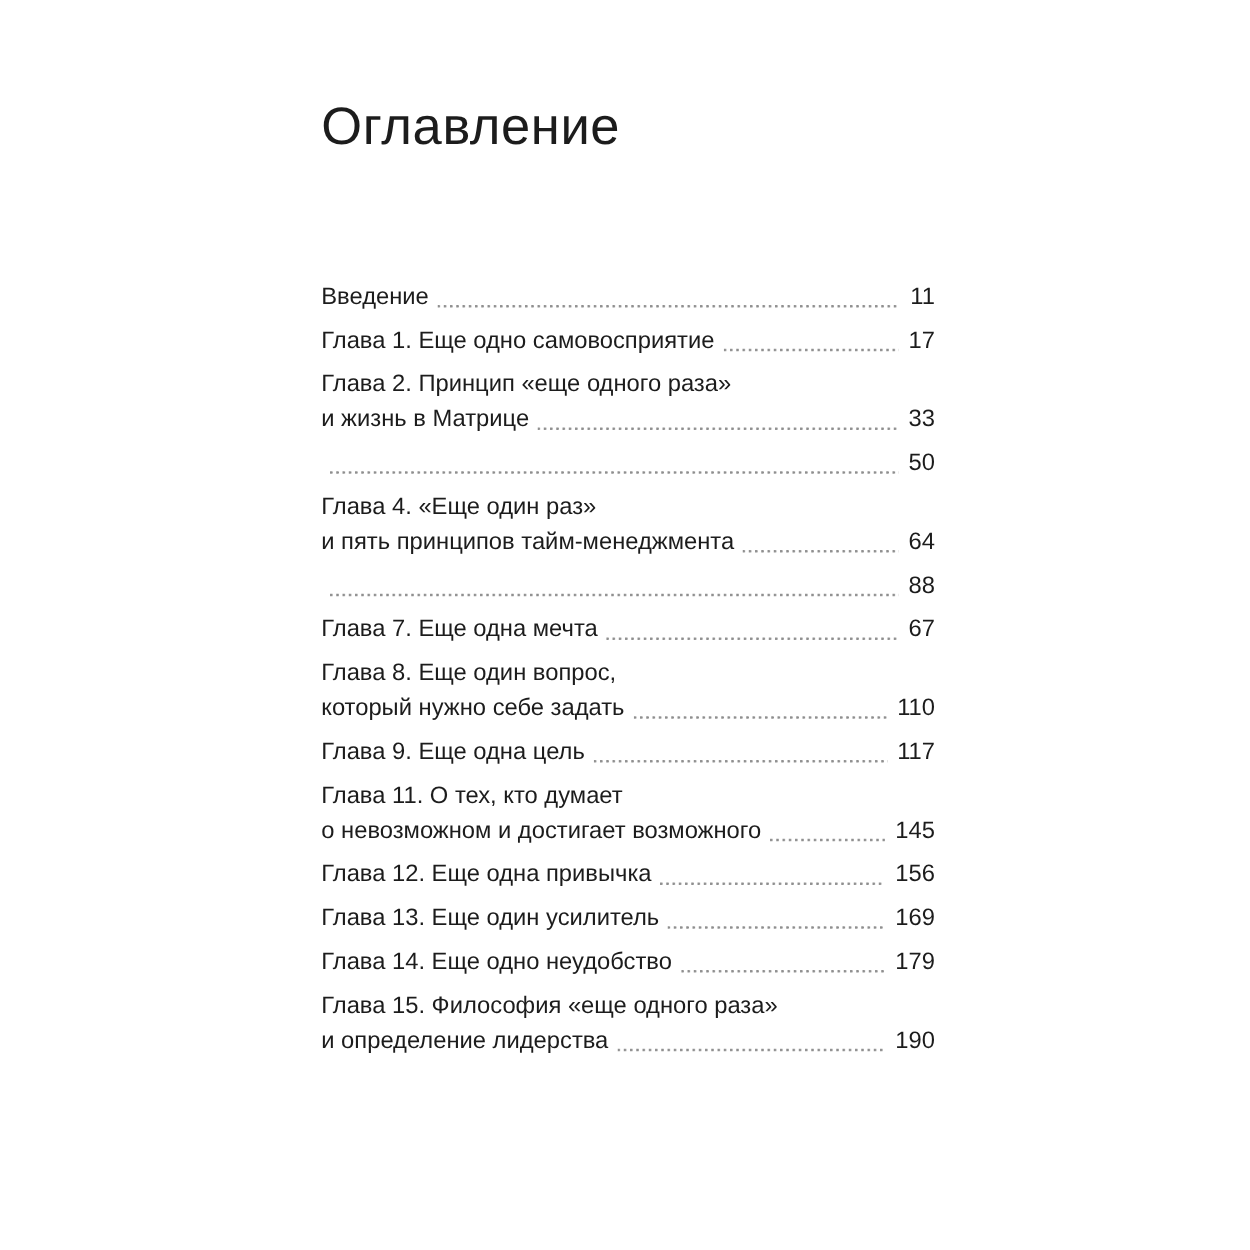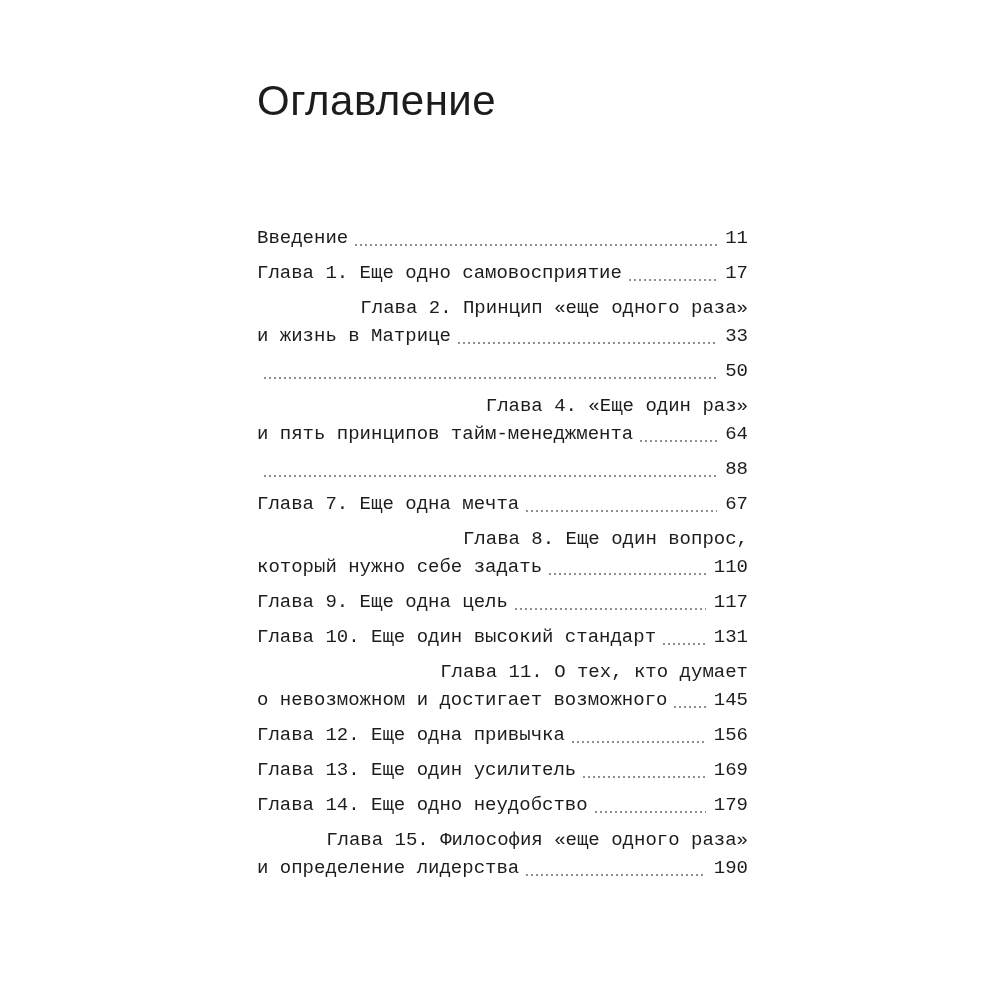--- a/index.html
+++ b/index.html
@@ -29,27 +29,27 @@
     font-size: 42px;
     line-height: 50px;
     letter-spacing: 0.5px;
     color: var(--text-color);
   }
   .toc {
     position: absolute;
     left: 257px;
     top: 224px;
     width: 491px;
-    font-family: Liberation Mono, monospace;
+    font-family: Liberation Sans, sans-serif;
     font-size: 19px;
     line-height: 28px;
     color: var(--text-color);
   }
   .toc-entry { margin-bottom: 7px; }
-  .toc-line { white-space: nowrap; text-align: right; }
+  .toc-line { white-space: nowrap; }
   .toc-row {
     display: flex;
     align-items: baseline;
   }
   .toc-text { white-space: nowrap; flex: 0 0 auto; }
   .leader {
     flex: 1 1 auto;
     height: 2px;
     align-self: flex-end;
     margin: 0 8px 6px 7px;
@@ -127,27 +127,20 @@
         </div>
       </div>
       <div class="toc-entry">
         <div class="toc-row">
           <span class="toc-text">Глава 9. Еще одна цель</span>
           <span class="leader"></span>
           <span class="pagenum">117</span>
         </div>
       </div>
       <div class="toc-entry">
-        <div class="toc-row">
-          <span class="toc-text">Глава 10. Еще один высокий стандарт</span>
-          <span class="leader"></span>
-          <span class="pagenum">131</span>
-        </div>
-      </div>
-      <div class="toc-entry">
         <div class="toc-line">Глава 11. О тех, кто думает</div>
         <div class="toc-row">
           <span class="toc-text">о невозможном и достигает возможного</span>
           <span class="leader"></span>
           <span class="pagenum">145</span>
         </div>
       </div>
       <div class="toc-entry">
         <div class="toc-row">
           <span class="toc-text">Глава 12. Еще одна привычка</span>

